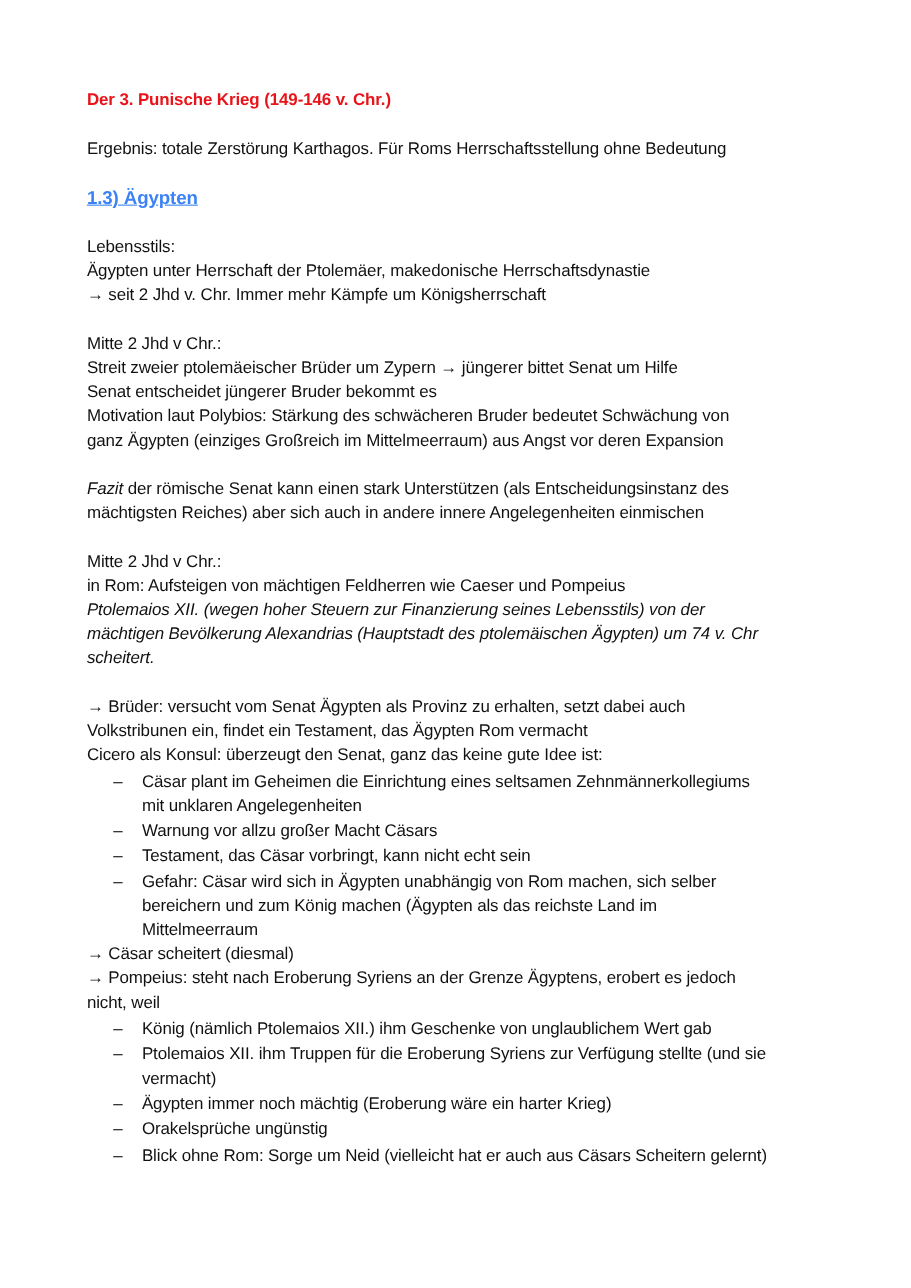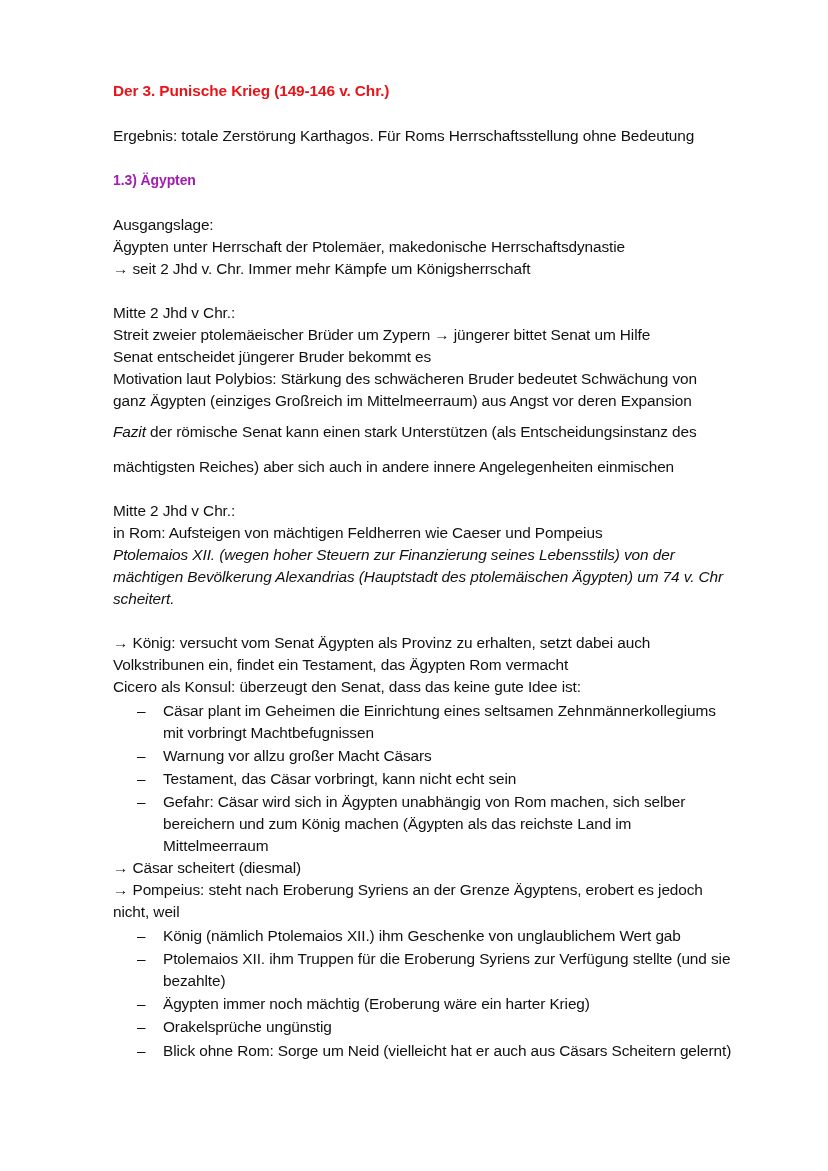--- a/index.html
+++ b/index.html
@@ -1,79 +1,79 @@
 <!DOCTYPE html>
 <html><head>
 <meta charset="utf-8">
 <style>
   html, body { margin: 0; padding: 0; background: #ffffff; }
   body { width: 828px; height: 1171px; position: relative; overflow: hidden;
          font-family: "Liberation Sans", sans-serif; color: #111; }
   .page { position: absolute; left: 79px; top: 0; width: 700px; }
-  .line { position: absolute; left: 0; font-size: 15.4px; line-height: 22px; white-space: nowrap; letter-spacing: -0.1px; margin-left: 34px; }
+  .line { position: absolute; left: 0; font-size: 15.4px; line-height: 22px; white-space: nowrap; letter-spacing: -0.1px; }
   .b { font-weight: normal; }
   .i { font-style: italic; }
   .red { color: #e8141a; font-weight: bold; }
-  .pink { color: #a21caf; font-weight: bold; font-size: 14px; }
+  .pink { color: #3b82f6; font-weight: bold; font-size: 17px; text-decoration: underline; }
   .bul { left: 50px; }
 </style>
 </head>
 <body>
 
 <div class="page">
   <div class="line red" style="top:80px">Der 3. Punische Krieg (149-146 v. Chr.)</div>
 
   <div class="line" style="top:125px"><span class="b">Ergebnis:</span><span> totale Zerstörung Karthagos. Für Roms Herrschaftsstellung ohne Bedeutung</span></div>
 
   <div class="line pink" style="top:169px">1.3) Ägypten</div>
 
-  <div class="line b" style="top:214px">Ausgangslage:</div>
+  <div class="line b" style="top:214px">Lebensstils:</div>
   <div class="line" style="top:236px">Ägypten unter Herrschaft der Ptolemäer, makedonische Herrschaftsdynastie</div>
   <div class="line" style="top:258px">→ seit 2 Jhd v. Chr. Immer mehr Kämpfe um Königsherrschaft</div>
 
   <div class="line b" style="top:302px">Mitte 2 Jhd v Chr.:</div>
   <div class="line" style="top:324px">Streit zweier ptolemäeischer Brüder um Zypern → jüngerer bittet Senat um Hilfe</div>
   <div class="line" style="top:346px">Senat entscheidet jüngerer Bruder bekommt es</div>
   <div class="line" style="top:368px">Motivation laut Polybios: Stärkung des schwächeren Bruder bedeutet Schwächung von</div>
   <div class="line" style="top:390px">ganz Ägypten (einziges Großreich im Mittelmeerraum) aus Angst vor deren Expansion</div>
 
-  <div class="line" style="top:421px"><span class="b i">Fazit</span><span> der römische Senat kann einen stark Unterstützen (als Entscheidungsinstanz des</span></div>
+  <div class="line" style="top:434px"><span class="b i">Fazit</span><span> der römische Senat kann einen stark Unterstützen (als Entscheidungsinstanz des</span></div>
   <div class="line" style="top:456px">mächtigsten Reiches) aber sich auch in andere innere Angelegenheiten einmischen</div>
 
   <div class="line b" style="top:500px">Mitte 2 Jhd v Chr.:</div>
   <div class="line" style="top:522px">in Rom: Aufsteigen von mächtigen Feldherren wie Caeser und Pompeius</div>
   <div class="line i" style="top:544px">Ptolemaios XII. (wegen hoher Steuern zur Finanzierung seines Lebensstils) von der</div>
   <div class="line i" style="top:566px">mächtigen Bevölkerung Alexandrias (Hauptstadt des ptolemäischen Ägypten) um 74 v. Chr</div>
   <div class="line i" style="top:588px">scheitert.</div>
 
-  <div class="line" style="top:632px"><span class="b">→  </span><span class="b">König:</span><span> versucht vom Senat Ägypten als Provinz zu erhalten, setzt dabei auch</span></div>
+  <div class="line" style="top:632px"><span class="b">→  </span><span class="b">Brüder:</span><span> versucht vom Senat Ägypten als Provinz zu erhalten, setzt dabei auch</span></div>
   <div class="line" style="top:654px">Volkstribunen ein, findet ein Testament, das Ägypten Rom vermacht</div>
-  <div class="line" style="top:676px">Cicero als Konsul: überzeugt den Senat, dass das keine gute Idee ist:</div>
+  <div class="line" style="top:676px">Cicero als Konsul: überzeugt den Senat, ganz das keine gute Idee ist:</div>
 
   <div class="line" style="top:700px;left:24px">–</div>
   <div class="line bul" style="top:700px">Cäsar plant im Geheimen die Einrichtung eines seltsamen Zehnmännerkollegiums</div>
-  <div class="line bul" style="top:722px">mit vorbringt Machtbefugnissen</div>
+  <div class="line bul" style="top:722px">mit unklaren Angelegenheiten</div>
   <div class="line" style="top:745px;left:24px">–</div>
   <div class="line bul" style="top:745px">Warnung vor allzu großer Macht Cäsars</div>
   <div class="line" style="top:768px;left:24px">–</div>
   <div class="line bul" style="top:768px">Testament, das Cäsar vorbringt, kann nicht echt sein</div>
   <div class="line" style="top:791px;left:24px">–</div>
   <div class="line bul" style="top:791px">Gefahr: Cäsar wird sich in Ägypten unabhängig von Rom machen, sich selber</div>
   <div class="line bul" style="top:813px">bereichern und zum König machen (Ägypten als das reichste Land im</div>
   <div class="line bul" style="top:835px">Mittelmeerraum</div>
 
   <div class="line" style="top:857px">→  Cäsar scheitert (diesmal)</div>
 
   <div class="line" style="top:879px"><span class="b">→ </span><span class="b">Pompeius:</span><span> steht nach Eroberung Syriens an der Grenze Ägyptens, erobert es jedoch</span></div>
   <div class="line" style="top:901px">nicht, weil</div>
 
   <div class="line" style="top:925px;left:24px">–</div>
   <div class="line bul" style="top:925px">König (nämlich Ptolemaios XII.) ihm Geschenke von unglaublichem Wert gab</div>
   <div class="line" style="top:948px;left:24px">–</div>
   <div class="line bul" style="top:948px">Ptolemaios XII. ihm Truppen für die Eroberung Syriens zur Verfügung stellte (und sie</div>
-  <div class="line bul" style="top:970px">bezahlte)</div>
+  <div class="line bul" style="top:970px">vermacht)</div>
   <div class="line" style="top:993px;left:24px">–</div>
   <div class="line bul" style="top:993px">Ägypten immer noch mächtig (Eroberung wäre ein harter Krieg)</div>
   <div class="line" style="top:1016px;left:24px">–</div>
   <div class="line bul" style="top:1016px">Orakelsprüche ungünstig</div>
   <div class="line" style="top:1040px;left:24px">–</div>
   <div class="line bul" style="top:1040px">Blick ohne Rom: Sorge um Neid (vielleicht hat er auch aus Cäsars Scheitern gelernt)</div>
 </div>
 
 </body></html>

